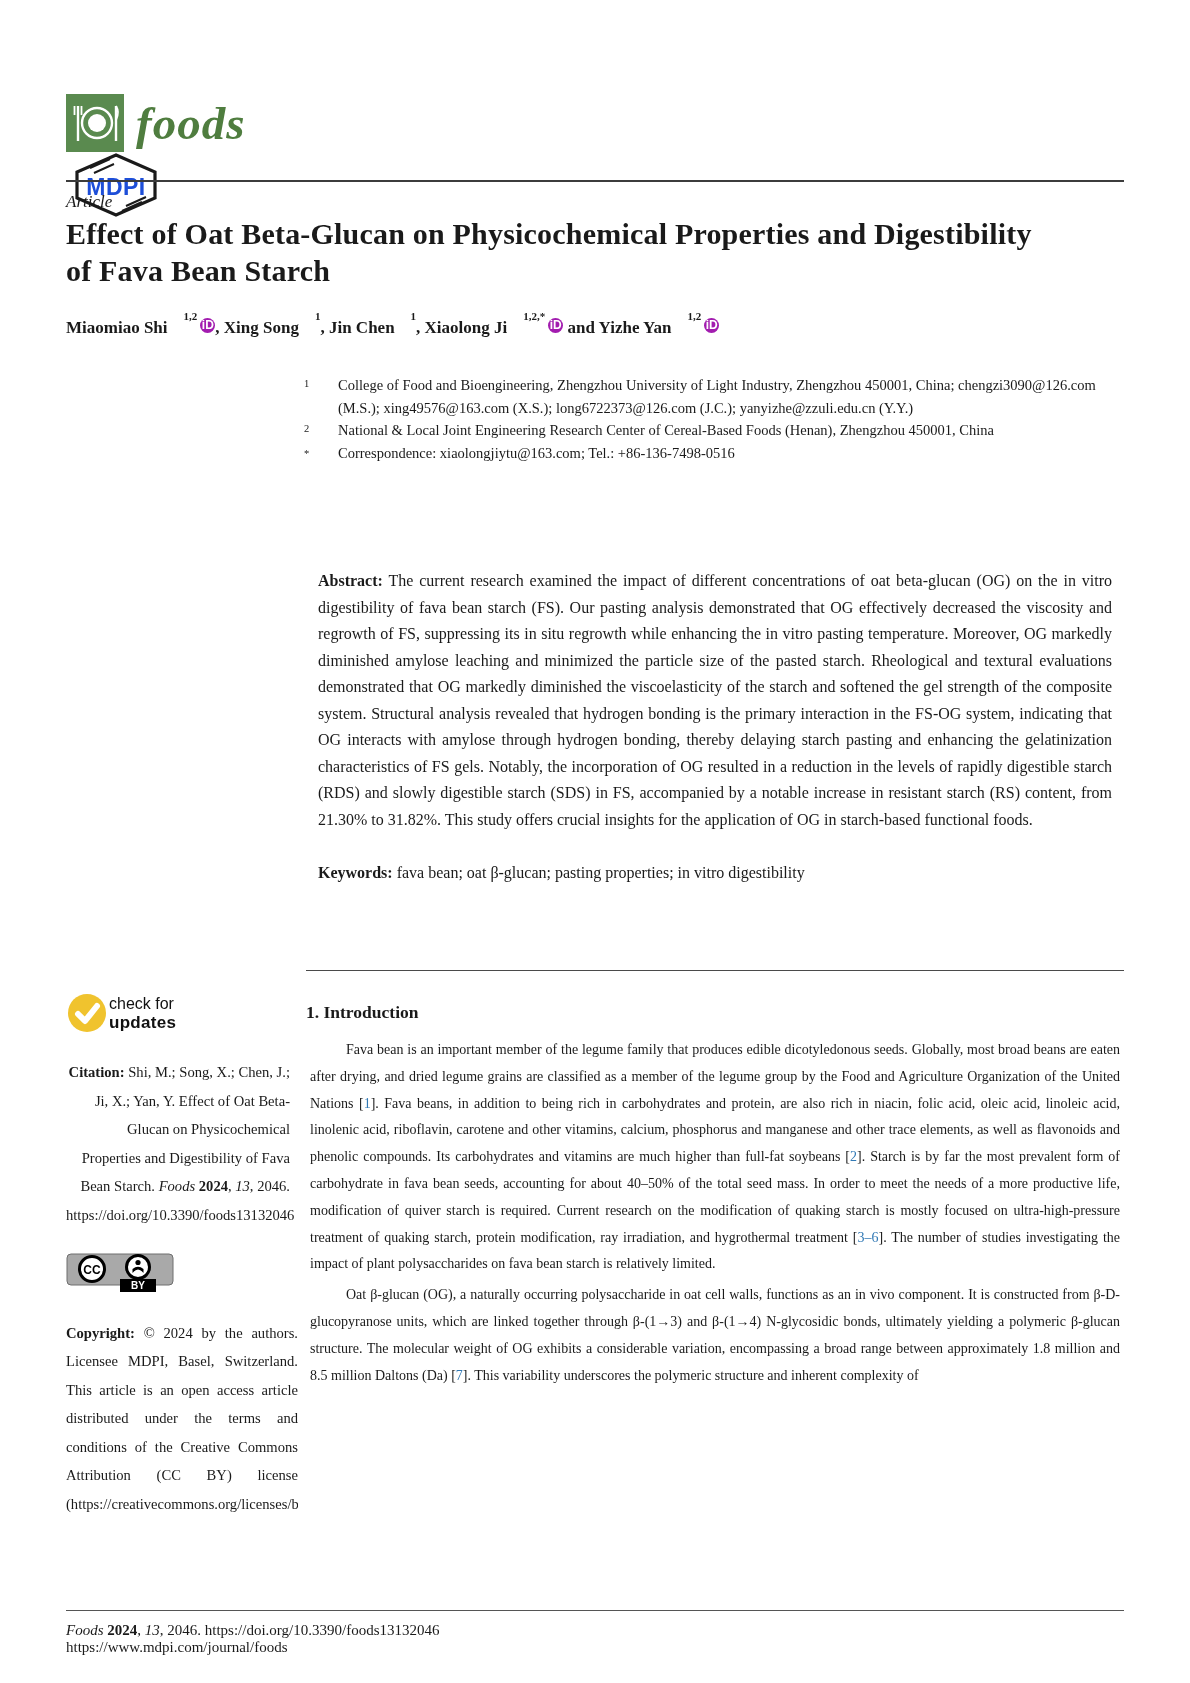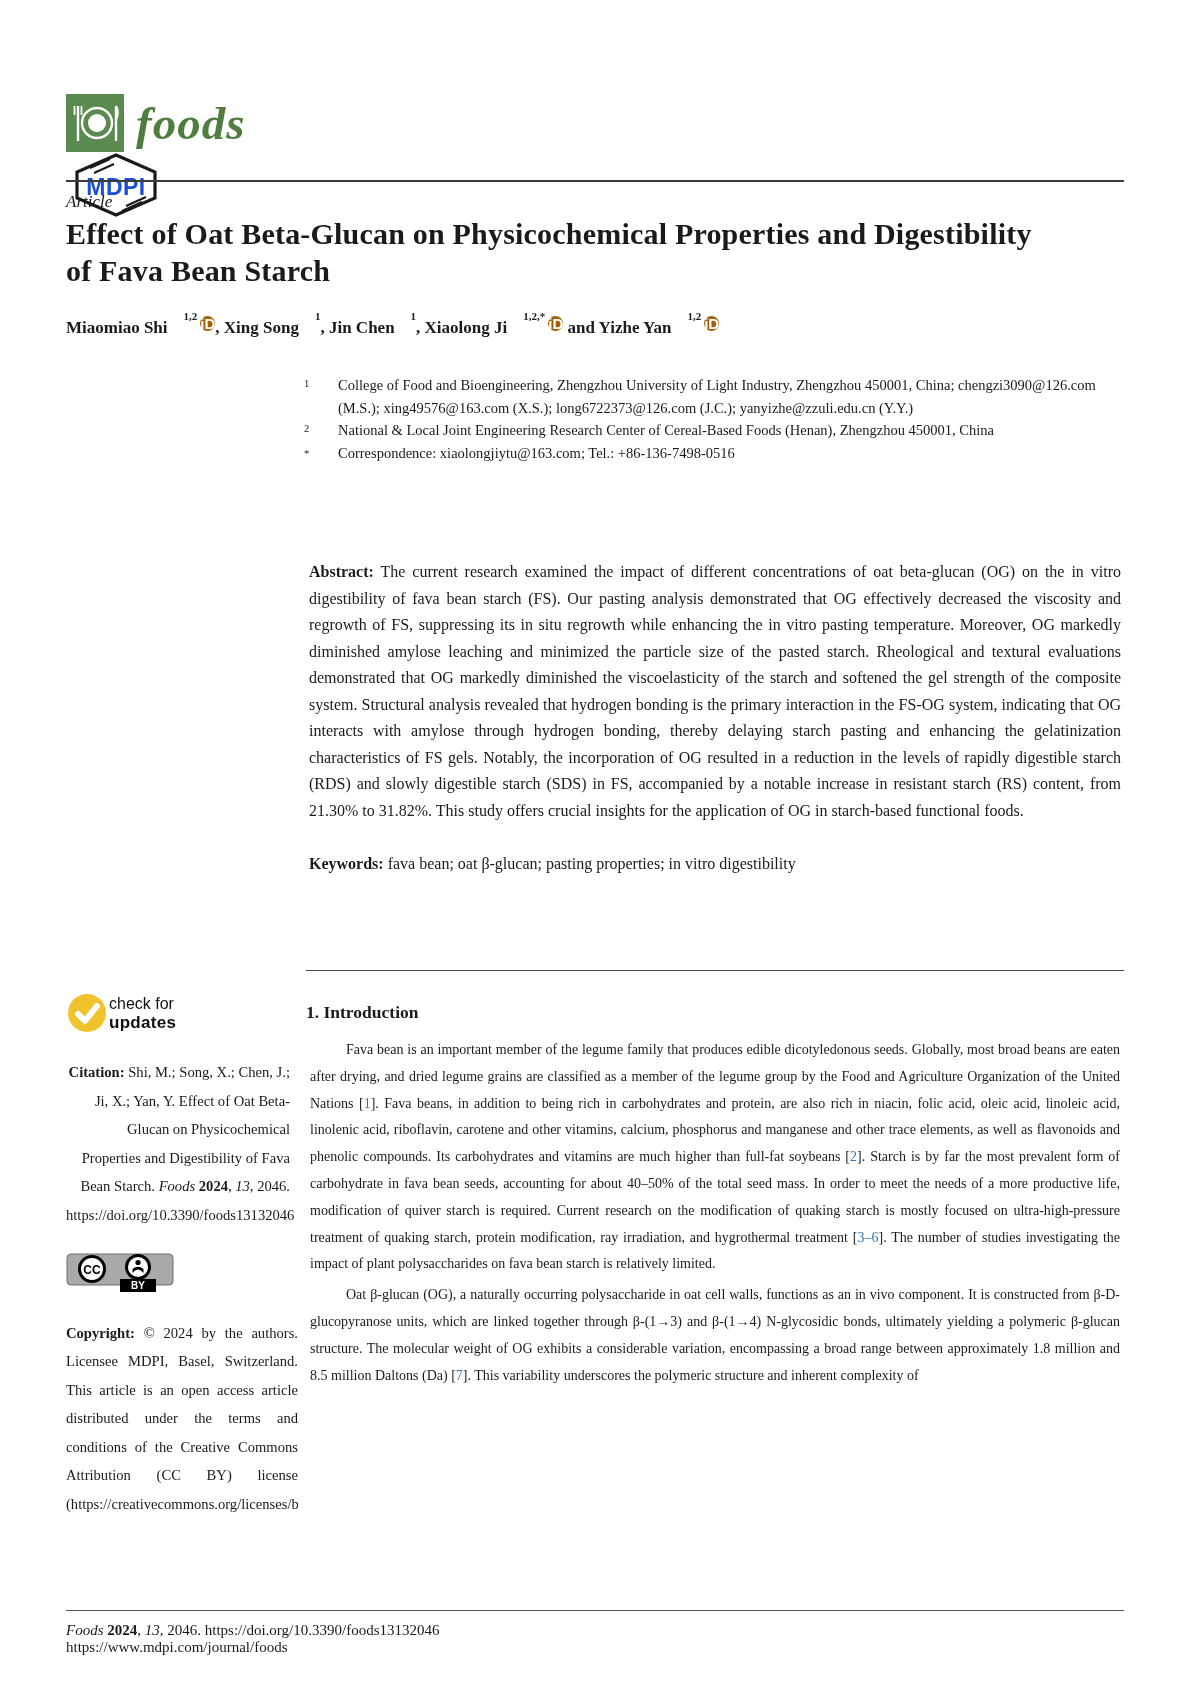--- a/index.html
+++ b/index.html
@@ -15,31 +15,31 @@
   .brand-word{font-style:italic;font-weight:bold;color:#4f7d3f;font-size:47px;line-height:58px;letter-spacing:1px;}
   .mdpi{position:relative;width:100px;height:66px;}
   .mdpi-text{position:absolute;left:50%;top:53%;transform:translate(-50%,-50%);
     font-family:"Liberation Sans",sans-serif;font-weight:bold;font-size:23px;color:#1d4ed8;letter-spacing:0.5px;}
   .rule-top{left:66px;top:180px;width:1058px;border-top:2.5px solid #3c3c3c;}
   
   .article-label{left:66px;top:192px;font-style:italic;font-size:17px;}
   .title{left:66px;top:215px;width:970px;font-size:30px;font-weight:bold;line-height:37px;letter-spacing:0.2px;}
   .authors{left:66px;top:310px;width:1000px;font-size:17px;font-weight:bold;line-height:24px;}
   .authors sup{font-size:11px;position:relative;top:-6px;margin-left:16px;font-weight:bold;text-align:center;}
-  .orcid{display:inline-block;width:15px;height:15px;border-radius:50%;background:#a16207;color:#fff;
-    font-family:"Liberation Sans",sans-serif;font-size:15px;font-weight:bold;text-align:center;line-height:15px;
+  .orcid{display:inline-block;width:15px;height:15px;border-radius:50%;background:#a21caf;color:#fff;
+    font-family:"Liberation Sans",sans-serif;font-size:12px;font-weight:bold;text-align:center;line-height:15px;
     margin-left:3px;vertical-align:4px;}
   
   .affils{left:300px;top:374px;width:826px;font-size:14.5px;line-height:22.5px;}
   .affil-row{display:flex;}
   .affil-marker{width:34px;flex:0 0 34px;font-size:10.5px;position:relative;top:-1px;text-align:left;padding-left:4px;}
   .affil-text{flex:1;}
   
   .abstract-block{left:306px;top:556px;width:818px;font-size:16px;line-height:26.5px;text-align:justify;}
-  .abstract-block p{margin:3px;}
+  .abstract-block p{margin:12px;}
   .keywords-par{margin-top:27px !important;text-align:left;}
   .rule-mid{left:306px;top:970px;width:818px;border-top:1.5px solid #4a4a4a;}
   
   .sidebar{left:66px;top:992px;width:232px;height:618px;overflow:hidden;font-size:14.6px;line-height:28.5px;}
   .updates{display:flex;align-items:center;gap:1px;font-family:"Liberation Sans",sans-serif;cursor:pointer;}
   .updates-text{line-height:19px;font-size:16px;color:#111;}
   .updates-text .l2{font-weight:bold;font-size:17px;letter-spacing:0.3px;}
   .citation-par{margin:24px 8px 0 0;text-align:right;}
   .dates{margin-top:26px;}
   .cc-badge{margin-top:24px;display:block;}

